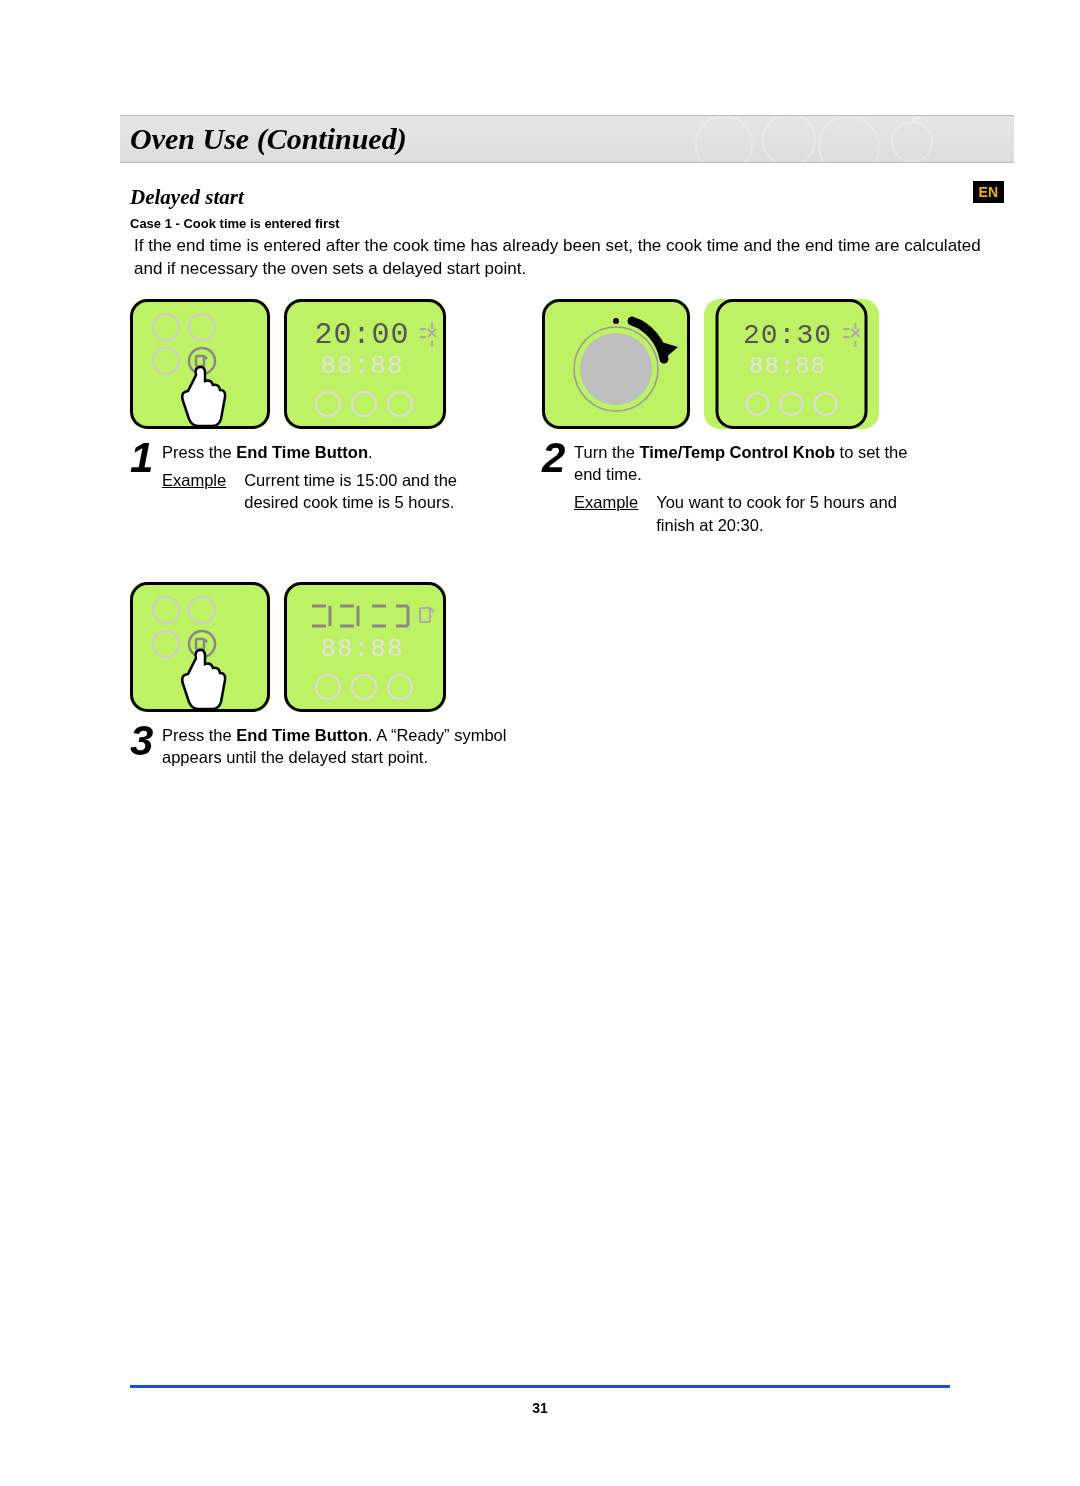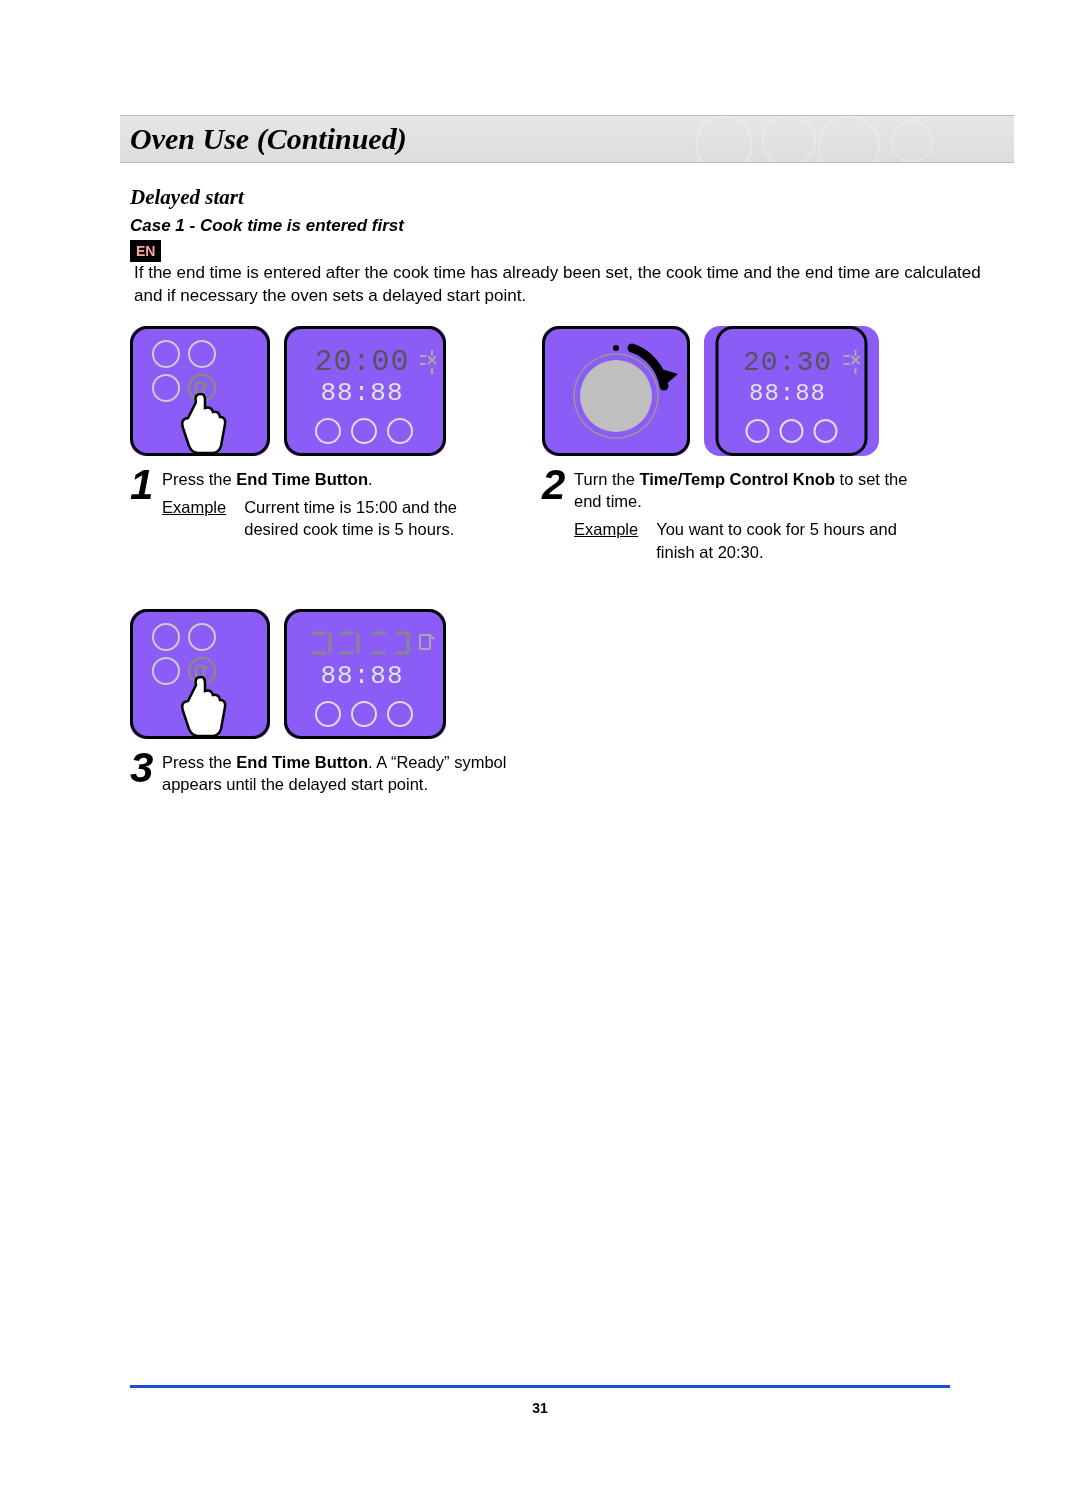--- a/index.html
+++ b/index.html
@@ -40,41 +40,39 @@
     position: absolute;
     right: 60px;
     top: -10px;
     opacity: .25;
   }
   .title-deco svg { display: block; }
   .subheading-row {
     display: flex;
     align-items: flex-start;
     justify-content: space-between;
-    flex-direction: column;
   }
   .subheading {
     font-family: "Times New Roman", Times, serif;
     font-style: italic;
     font-weight: bold;
     font-size: 21px;
     margin: 4px 0 6px;
   }
   .lang-tag {
     background: #000;
-    color: #fca5a5;
+    color: #eab308;
     font-weight: bold;
     font-size: 14px;
     padding: 4px 6px;
     line-height: 1;
   }
   .case-head {
-    font-style: italic;
-    font-weight: bold;
-    font-size: 17px;
+    font-weight: bold;
+    font-size: 13px;
     margin: 2px 0 4px 0;
   }
   .intro {
     font-size: 17px;
     line-height: 1.35;
     margin: 0 0 18px 4px;
   }
   .steps-grid {
     display: flex;
     gap: 32px;
@@ -82,21 +80,21 @@
   }
   .step {
     width: 380px;
   }
   .illus-row {
     display: flex;
     gap: 14px;
     margin-bottom: 12px;
   }
   .panel {
-    background: #8b5cf6;
+    background: #bef264;
     border: 2.5px solid #000;
     border-radius: 16px;
   }
   .panel.btns {
     width: 140px;
     height: 130px;
     border: none;
   }
   .panel.disp {
     width: 162px;

